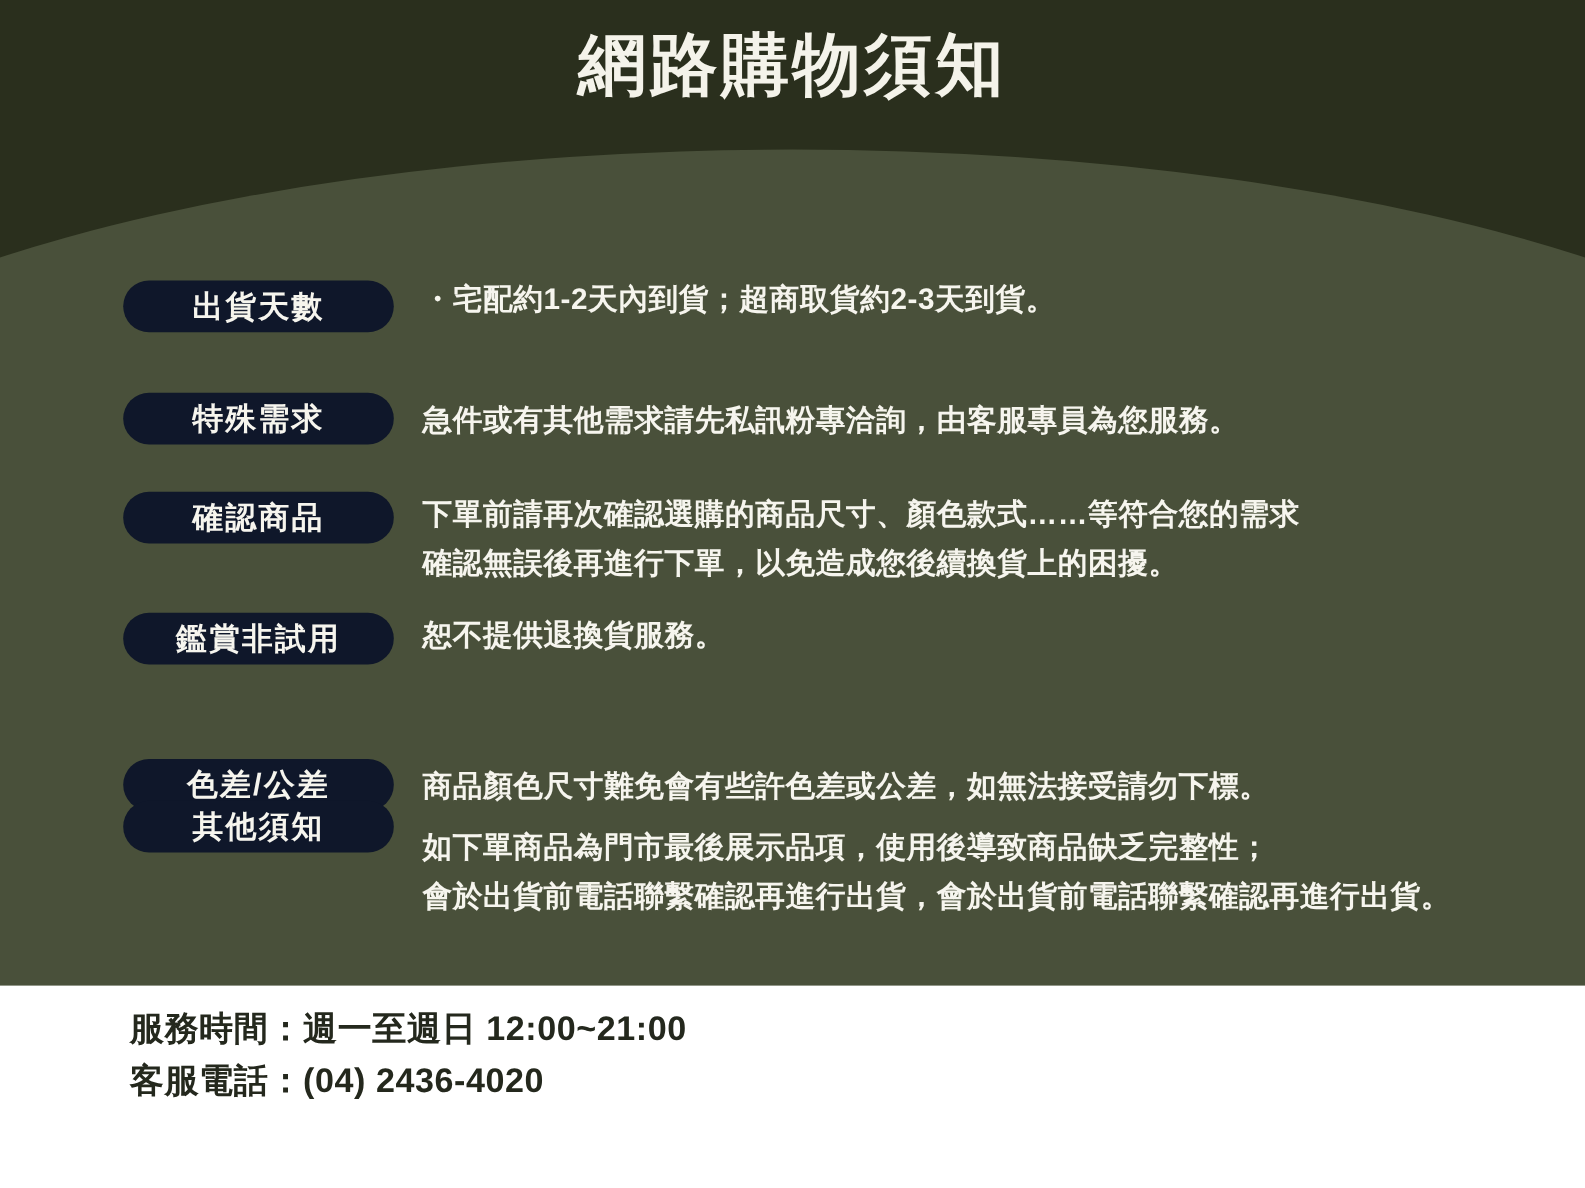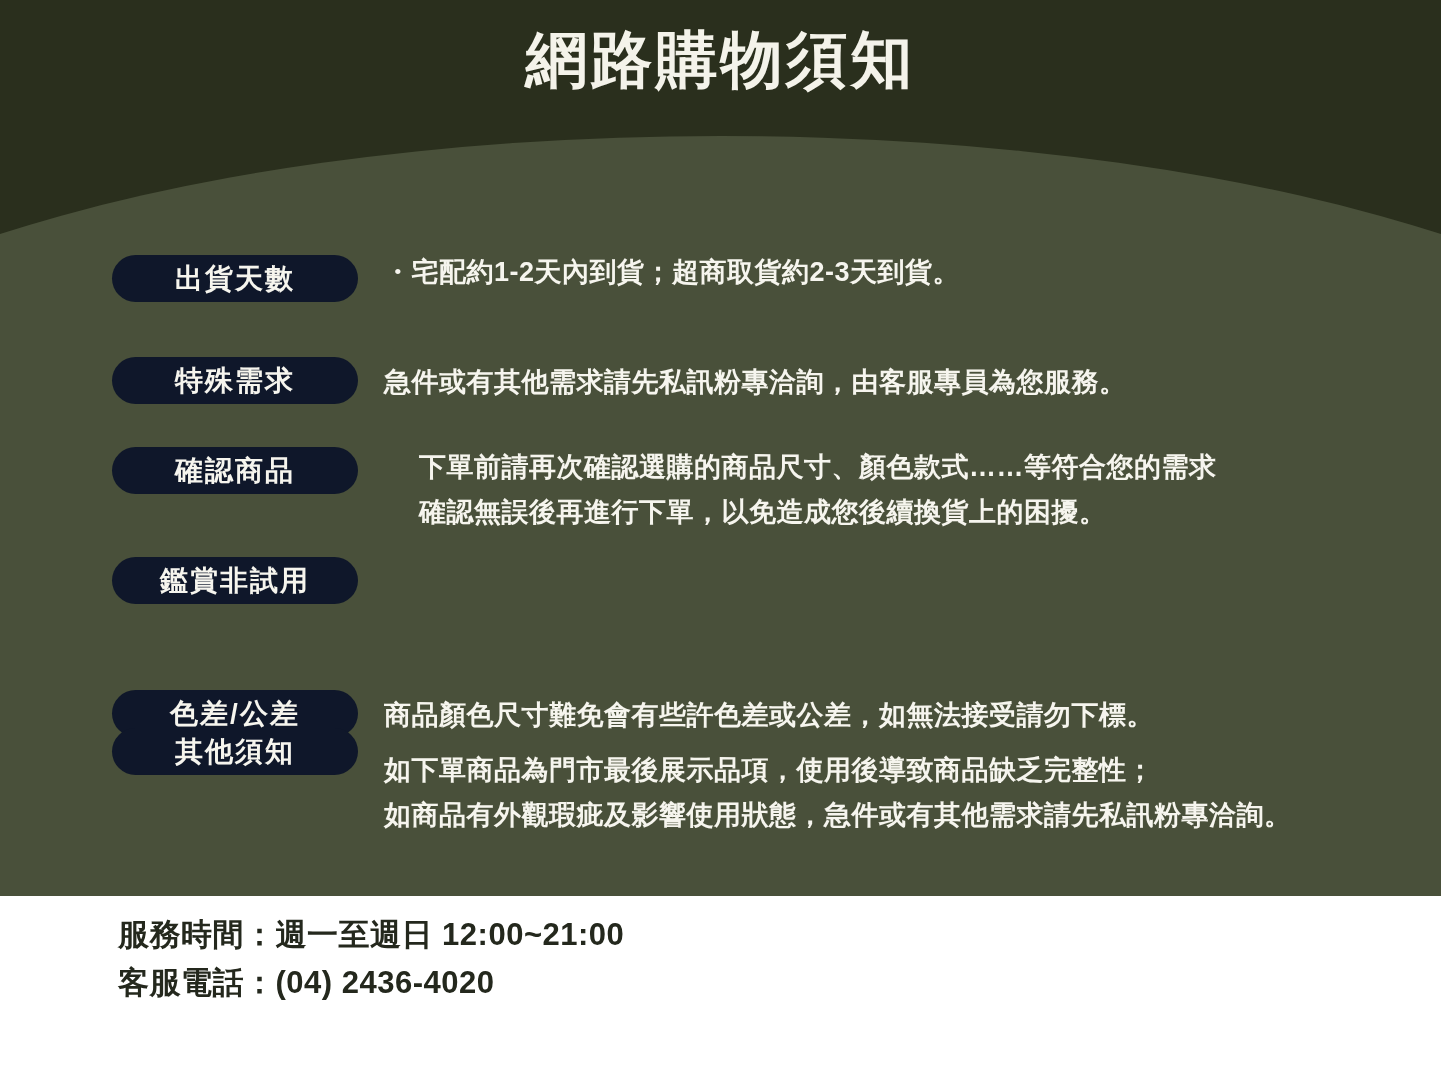--- a/index.html
+++ b/index.html
@@ -136,41 +136,42 @@
           </div>
         </div>
         <div class="row" style="top: 0px;">
           <div class="pill" style="top: 357px;">特殊需求</div>
           <div class="body-lines" style="top: 360px;">
             <span class="ln">急件或有其他需求請先私訊粉專洽詢，由客服專員為您服務。</span>
           </div>
         </div>
         <div class="row" style="top: 0px;">
           <div class="pill" style="top: 447px;">確認商品</div>
-          <div class="body-lines" style="top: 445px; margin-left: 35px;">
+          <div class="body-lines" style="top: 445px;">
             <span class="ln">下單前請再次確認選購的商品尺寸、顏色款式……等符合您的需求</span>
             <span class="ln">確認無誤後再進行下單，以免造成您後續換貨上的困擾。</span>
           </div>
         </div>
         <div class="row" style="top: 0px;">
           <div class="pill" style="top: 557px;">鑑賞非試用</div>
           <div class="body-lines" style="top: 555px;">
+            <span class="ln">恕不提供退換貨服務。</span>
           </div>
         </div>
         <div class="row" style="top: 0px;">
           <div class="pill" style="top: 690px;">色差/公差</div>
           <div class="body-lines" style="top: 693px;">
             <span class="ln">商品顏色尺寸難免會有些許色差或公差，如無法接受請勿下標。</span>
           </div>
         </div>
         <div class="row" style="top: 0px;">
           <div class="pill" style="top: 728px;">其他須知</div>
           <div class="body-lines" style="top: 748px;">
             <span class="ln">如下單商品為門市最後展示品項，使用後導致商品缺乏完整性；</span>
-            <span class="ln">如商品有外觀瑕疵及影響使用狀態，急件或有其他需求請先私訊粉專洽詢。</span>
+            <span class="ln">會於出貨前電話聯繫確認再進行出貨，會於出貨前電話聯繫確認再進行出貨。</span>
           </div>
         </div>
       </div>
   </div>
 
   <div class="footer">
     <div class="footer-lines">
         <span class="ln">服務時間：週一至週日 12:00~21:00</span>
         <span class="ln">客服電話：(04) 2436-4020</span>
       </div>

